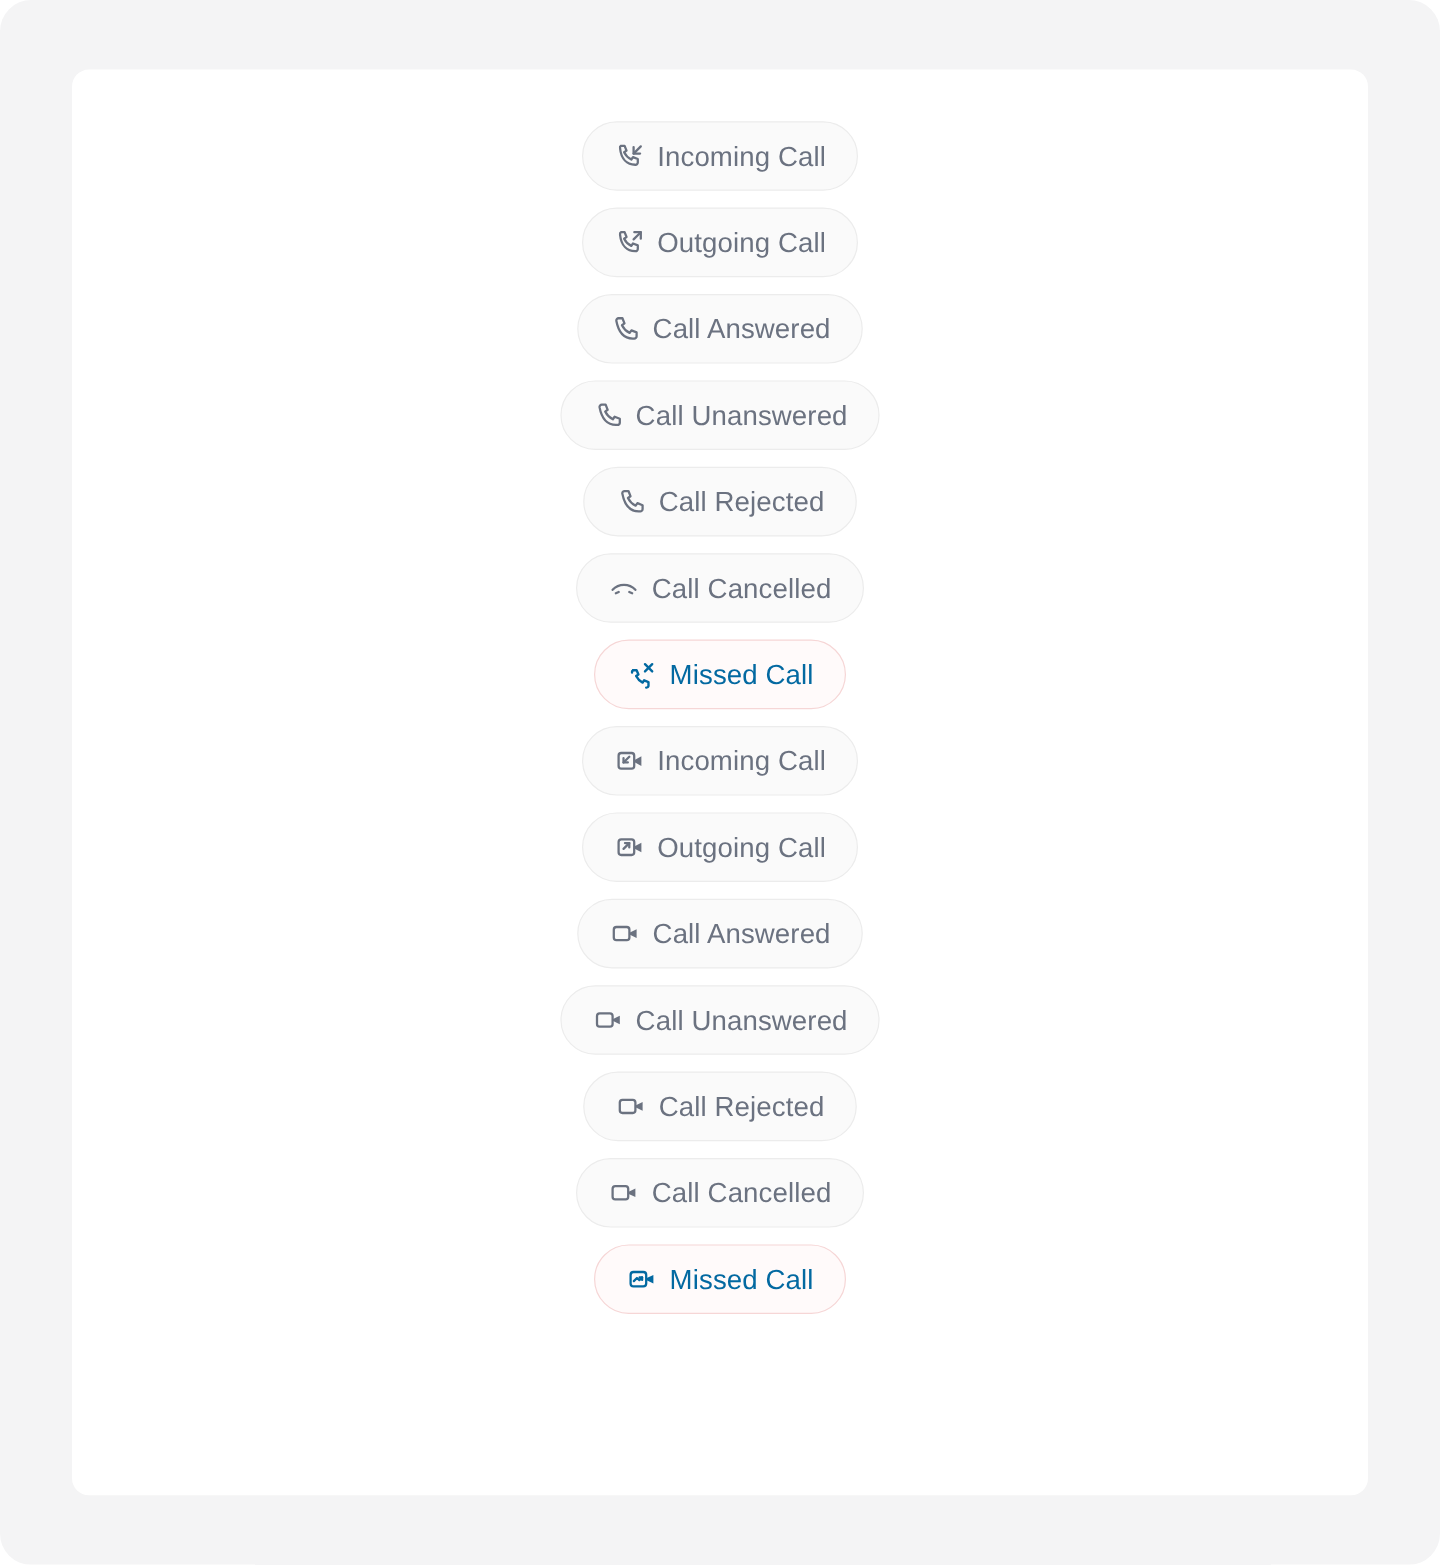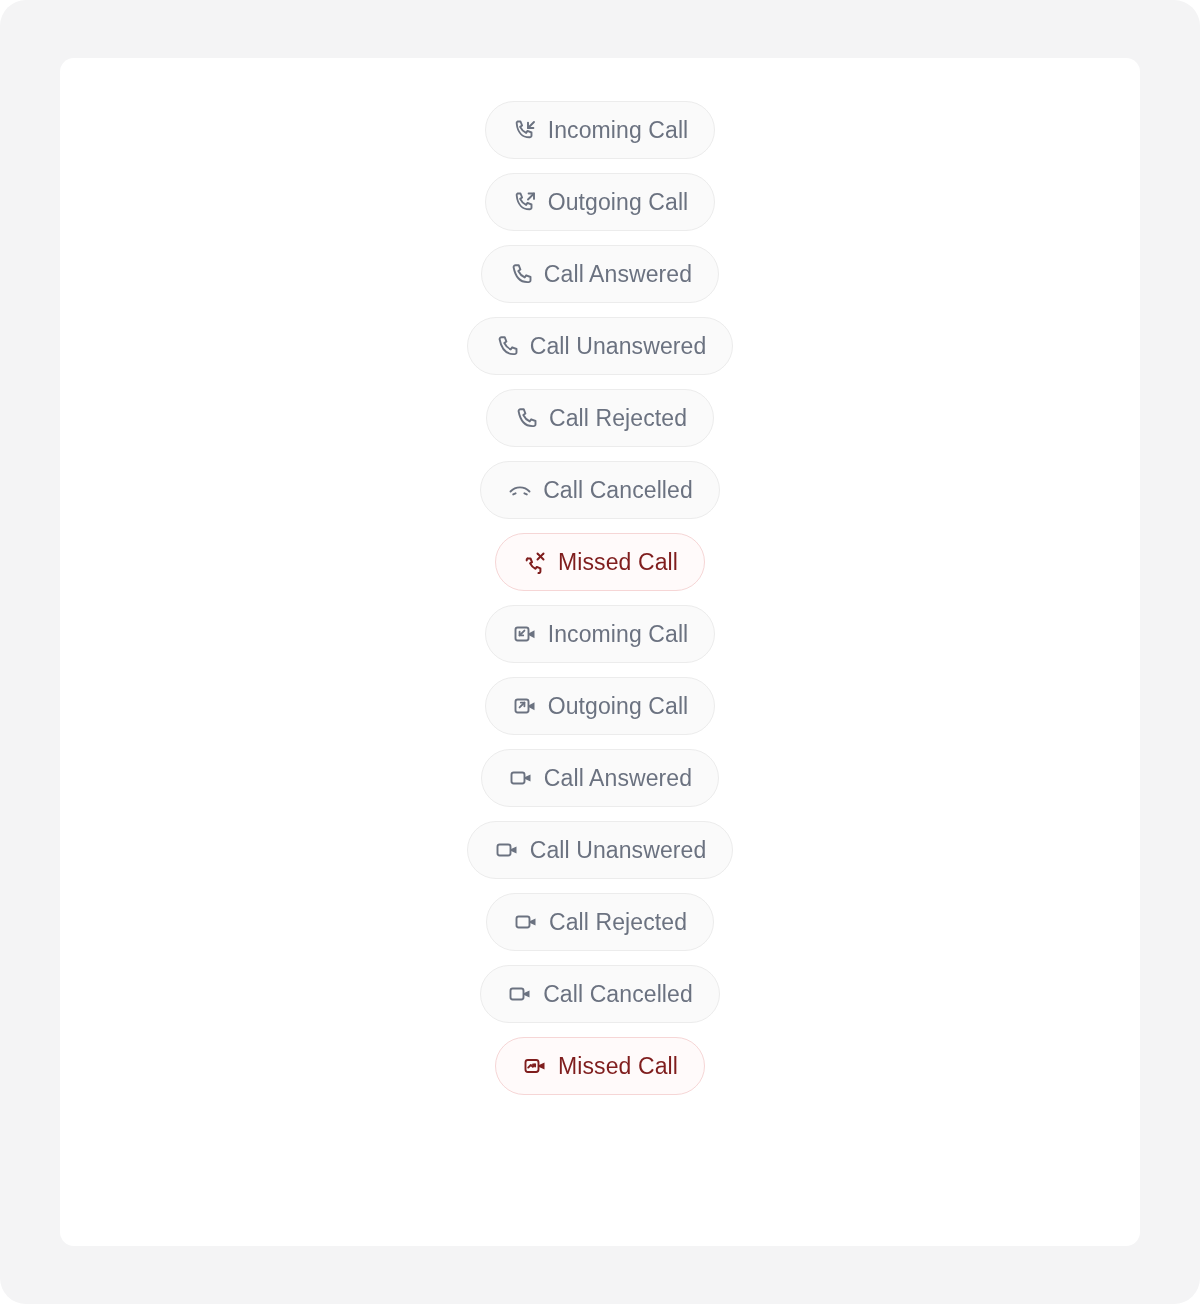--- a/index.html
+++ b/index.html
@@ -48,21 +48,21 @@
     border: 1px solid #ececec;
     color: #6b7280;
     font-size: 23px;
     line-height: 1;
     letter-spacing: 0.1px;
     white-space: nowrap;
     cursor: pointer;
     user-select: none;
   }
   .chip.missed {
-    color: #7f1d1d;
+    color: #0369a1;
     background: #fffafa;
     border-color: #f6d6d6;
   }
   .chip .ico {
     display: inline-flex;
     align-items: center;
     justify-content: center;
     width: 26px;
     height: 26px;
     flex: 0 0 auto;

